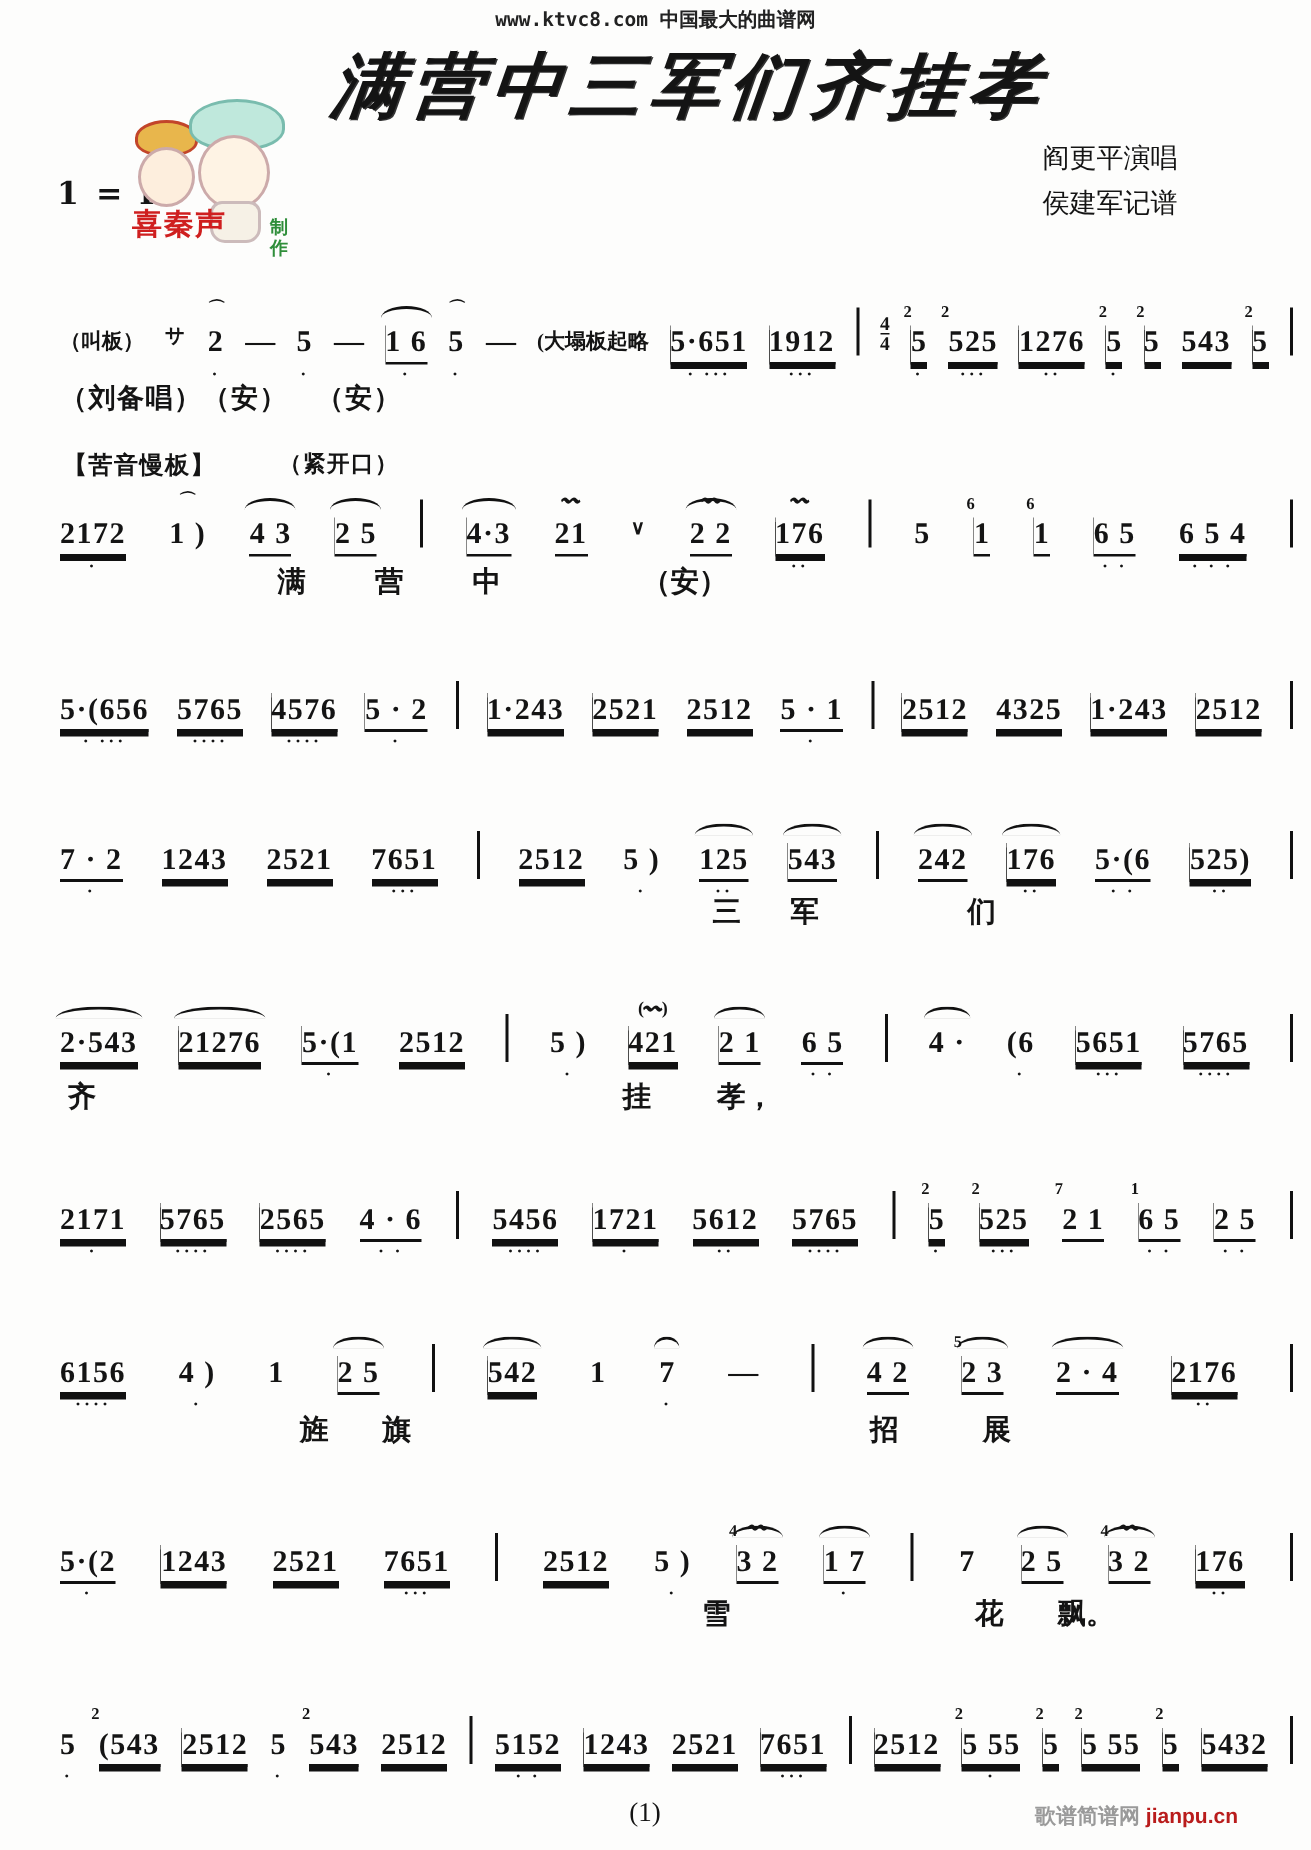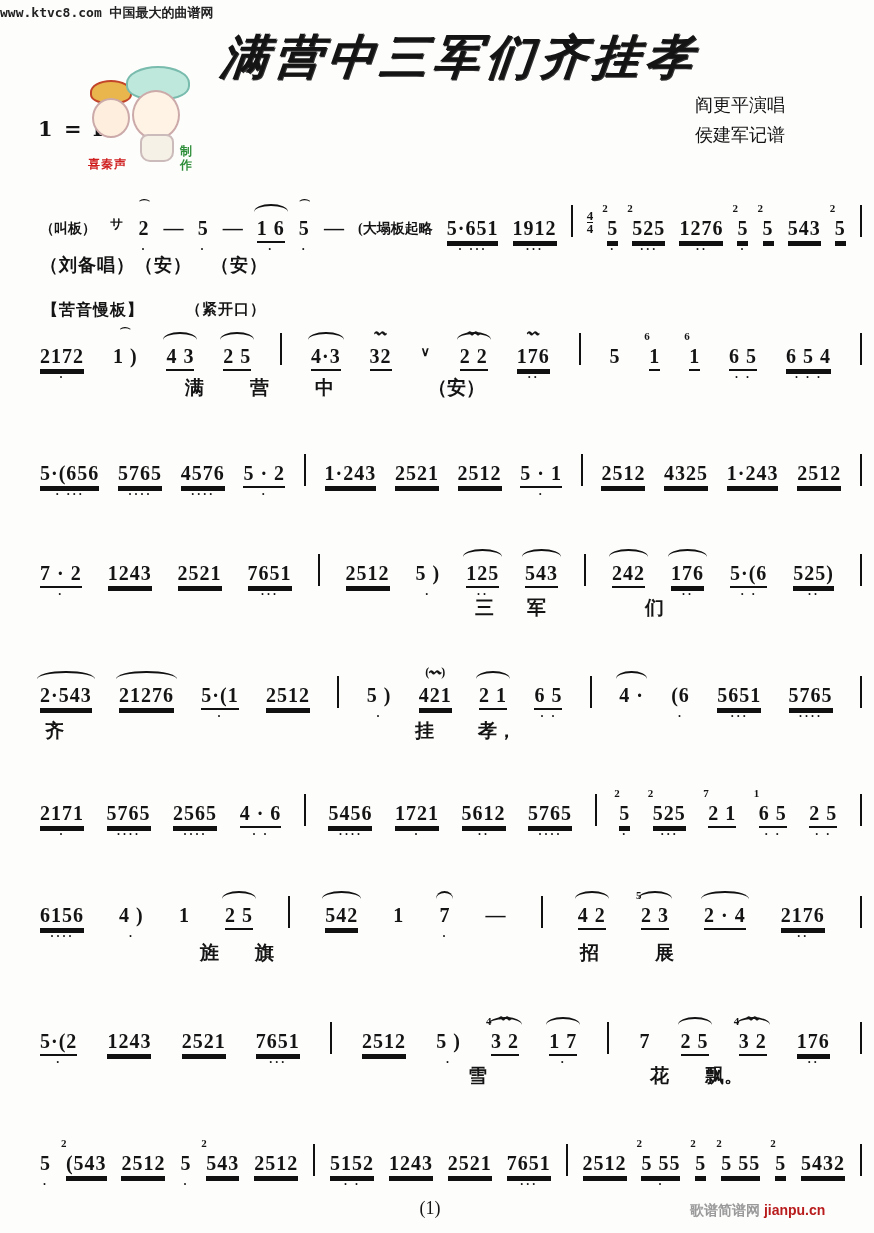--- a/index.html
+++ b/index.html
@@ -2,21 +2,21 @@
 <html><head>
 <meta charset="utf-8">
 <style>
   * { margin:0; padding:0; box-sizing:border-box; }
   html,body { width:874px; height:1233px; }
   body { position:relative; background:#fdfdfc; overflow:hidden;
          font-family:"Liberation Serif", serif; color:#141414; }
   .page { position:absolute; inset:0; }
 
   
-  .site-head { position:absolute; top:4px; left:0; width:874px; 
+  .site-head { position:absolute; top:4px; left:0; width:874px; text-align:center;
                font-family:"DejaVu Sans Mono", monospace; font-size:13px; font-weight:bold; color:#222; }
   .title { position:absolute; top:26px; left:160px; width:600px; text-align:center;
            font-size:47px; font-weight:bold; font-style:italic;
            font-family:"DejaVu Serif", serif; letter-spacing:6px;
            transform:skewX(-6deg); text-shadow:1px 1px 0 #333; }
   .key { position:absolute; top:116px; left:38px; font-size:21px; font-weight:bold;
          font-family:"DejaVu Serif", serif; letter-spacing:2px; }
   .subtitle { position:absolute; top:120px; left:250px; width:400px; text-align:center;
               font-size:19px; font-weight:bold; }
   .credits { position:absolute; top:90px; left:695px; width:160px;
@@ -27,21 +27,21 @@
   .logo .face1 { position:absolute; left:8px; top:38px; width:38px; height:40px; border-radius:50%;
                  background:#fdeedd; border:2px solid #caa; }
   .logo .crown { position:absolute; left:6px; top:20px; width:42px; height:24px;
                  border-radius:50% 50% 40% 40%; background:#e8b64c; border:2px solid #c2452a; }
   .logo .face2 { position:absolute; left:48px; top:30px; width:48px; height:50px; border-radius:50%;
                  background:#fef3e4; border:2px solid #caa; }
   .logo .hat { position:absolute; left:42px; top:6px; width:64px; height:34px;
                border-radius:55% 55% 45% 45%; background:#bfe8dc; border:2px solid #79bcae; }
   .logo .body2 { position:absolute; left:56px; top:74px; width:34px; height:28px;
                  border-radius:8px 8px 10px 10px; background:#f6f1e6; border:2px solid #cbb; }
-  .logo .brand { position:absolute; left:4px; top:96px; font-size:12px; font-weight:bold;
+  .logo .brand { position:absolute; left:4px; top:76px; font-size:20px; font-weight:bold;
                  color:#cf1f1f; letter-spacing:1px; }
   .logo .made { position:absolute; left:96px; top:84px; font-size:12px; font-weight:bold;
                 color:#2f8e3a; width:14px; line-height:14px; }
 
   
   .mline { position:absolute; left:40px; width:822px; display:flex;
            justify-content:space-between; align-items:flex-end;
            font-weight:bold; font-size:20px; font-family:"Liberation Serif", serif; }
   .tok { position:relative; display:inline-block; text-align:center; line-height:26px;
          white-space:nowrap; letter-spacing:1px; }
@@ -133,21 +133,21 @@
         <div class="tok u2"><span class="txt">5</span><div class="grace">2</div></div>
         <div class="bar"></div>
       </div>
       <div class="mline" style="top: 335px;">
         <div class="tok u2"><span class="txt">2172</span><div class="dots">·</div></div>
         <div class="tok"><span class="txt">1 )</span><div class="orn">⌒</div></div>
         <div class="tok u1"><span class="txt">4 3</span><div class="arc"></div></div>
         <div class="tok u1"><span class="txt">2 5</span><div class="arc"></div></div>
         <div class="bar"></div>
         <div class="tok u1"><span class="txt">4·3</span><div class="arc"></div></div>
-        <div class="tok u1"><span class="txt">32</span><div class="orn">〰</div></div>
+        <div class="tok u1"><span class="txt">21</span><div class="orn">〰</div></div>
         <div class="tok symTok"><span class="txt">∨</span></div>
         <div class="tok u1"><span class="txt">2 2</span><div class="arc"></div><div class="orn">〰</div></div>
         <div class="tok u2"><span class="txt">176</span><div class="dots">··</div><div class="orn">〰</div></div>
         <div class="bar"></div>
         <div class="tok"><span class="txt">5</span></div>
         <div class="tok u1"><span class="txt">1</span><div class="grace">6</div></div>
         <div class="tok u1"><span class="txt">1</span><div class="grace">6</div></div>
         <div class="tok u1"><span class="txt">6 5</span><div class="dots">· ·</div></div>
         <div class="tok u2"><span class="txt">6 5 4</span><div class="dots">· · ·</div></div>
         <div class="bar"></div>

